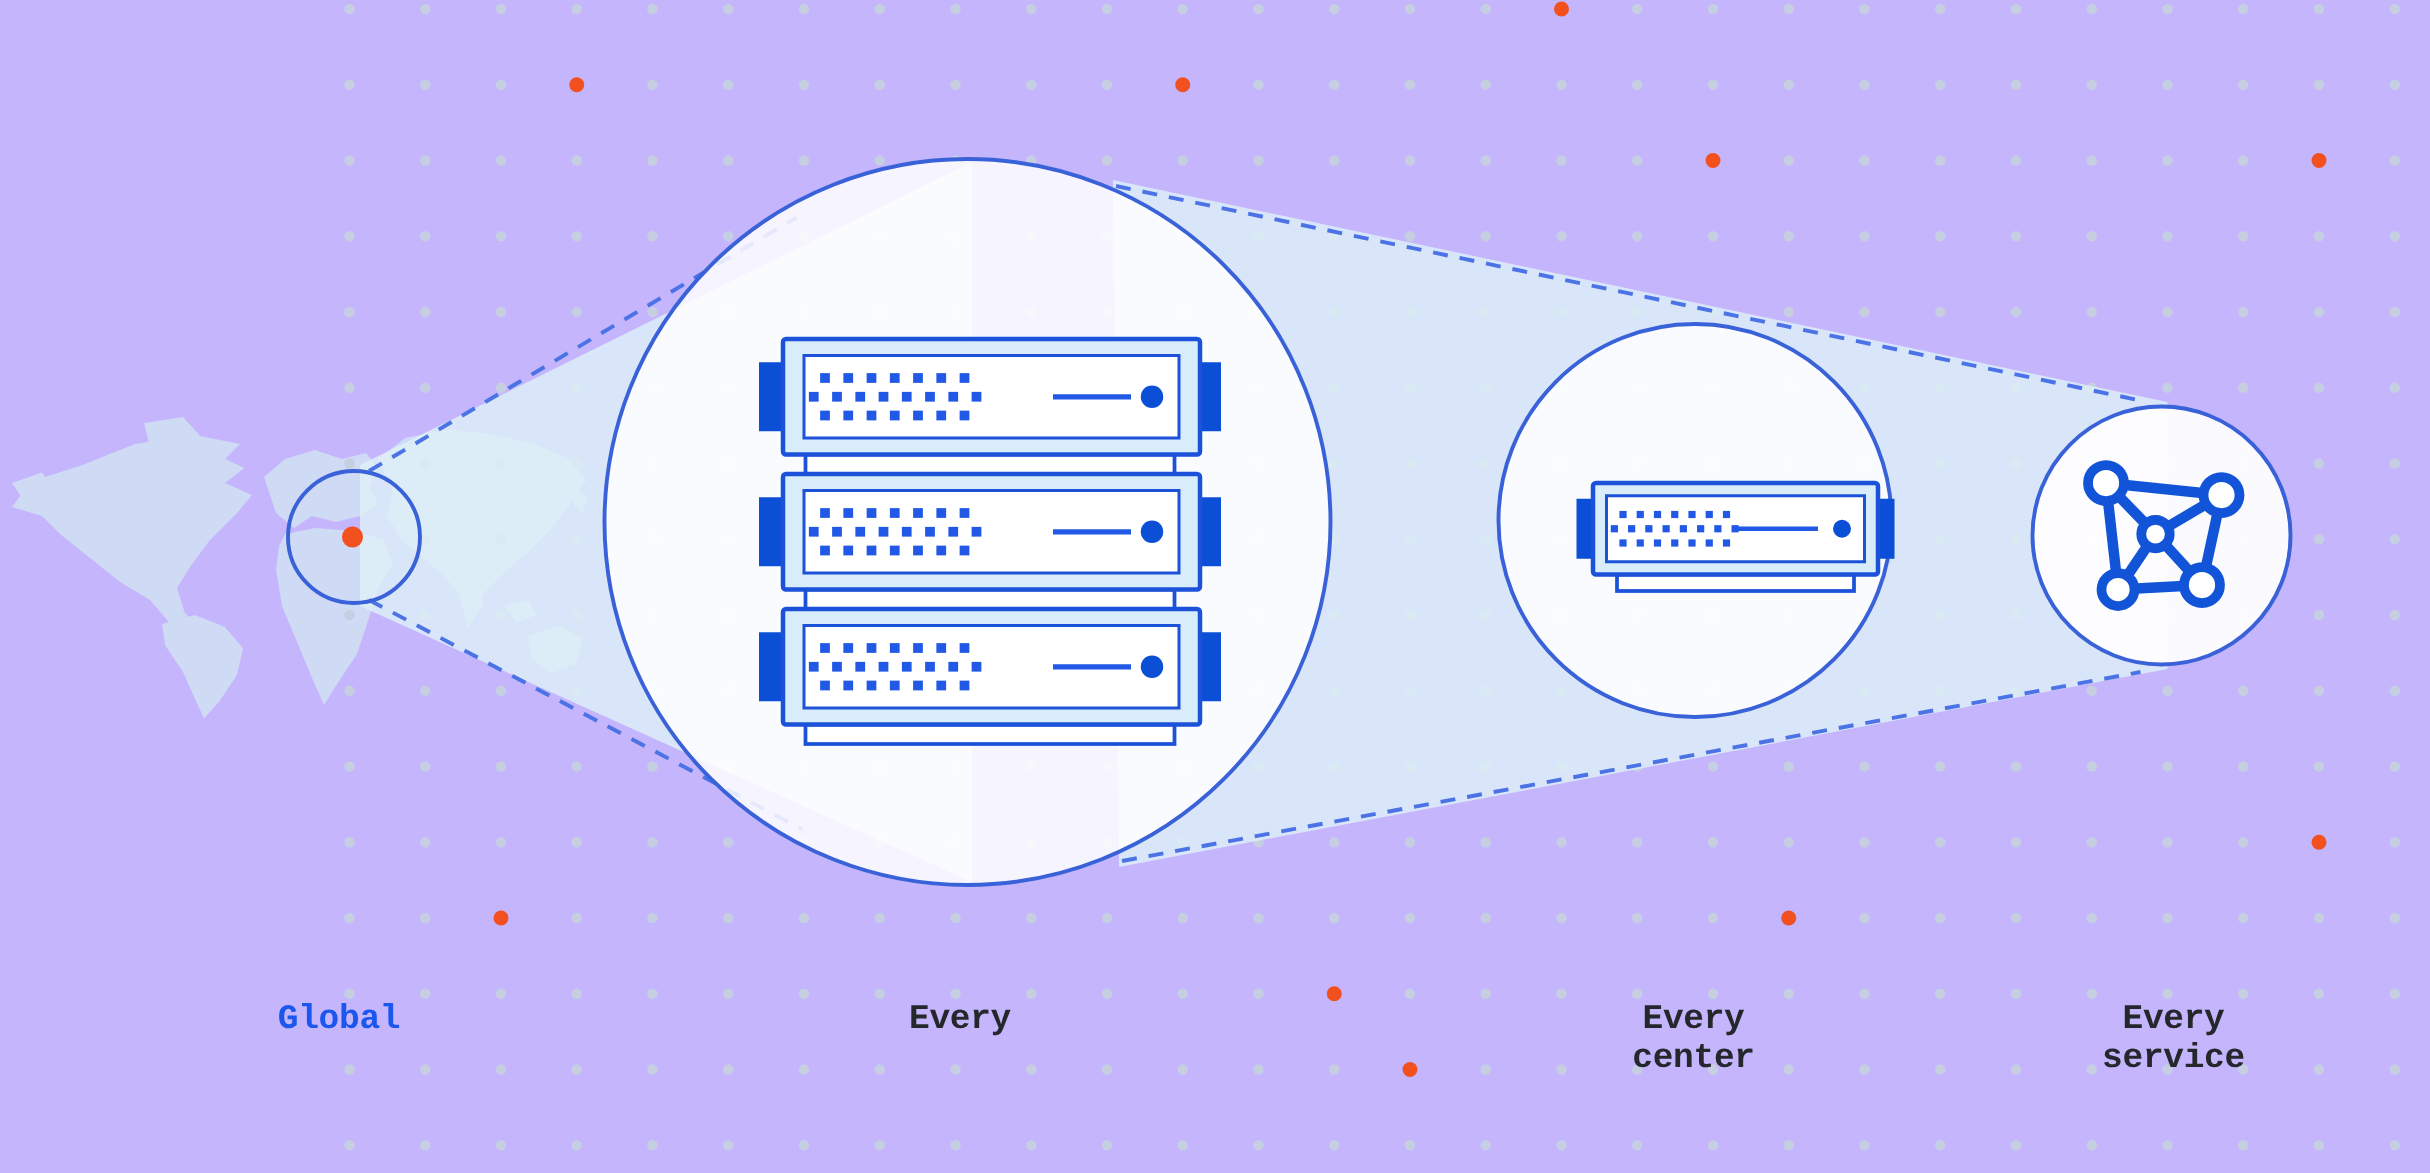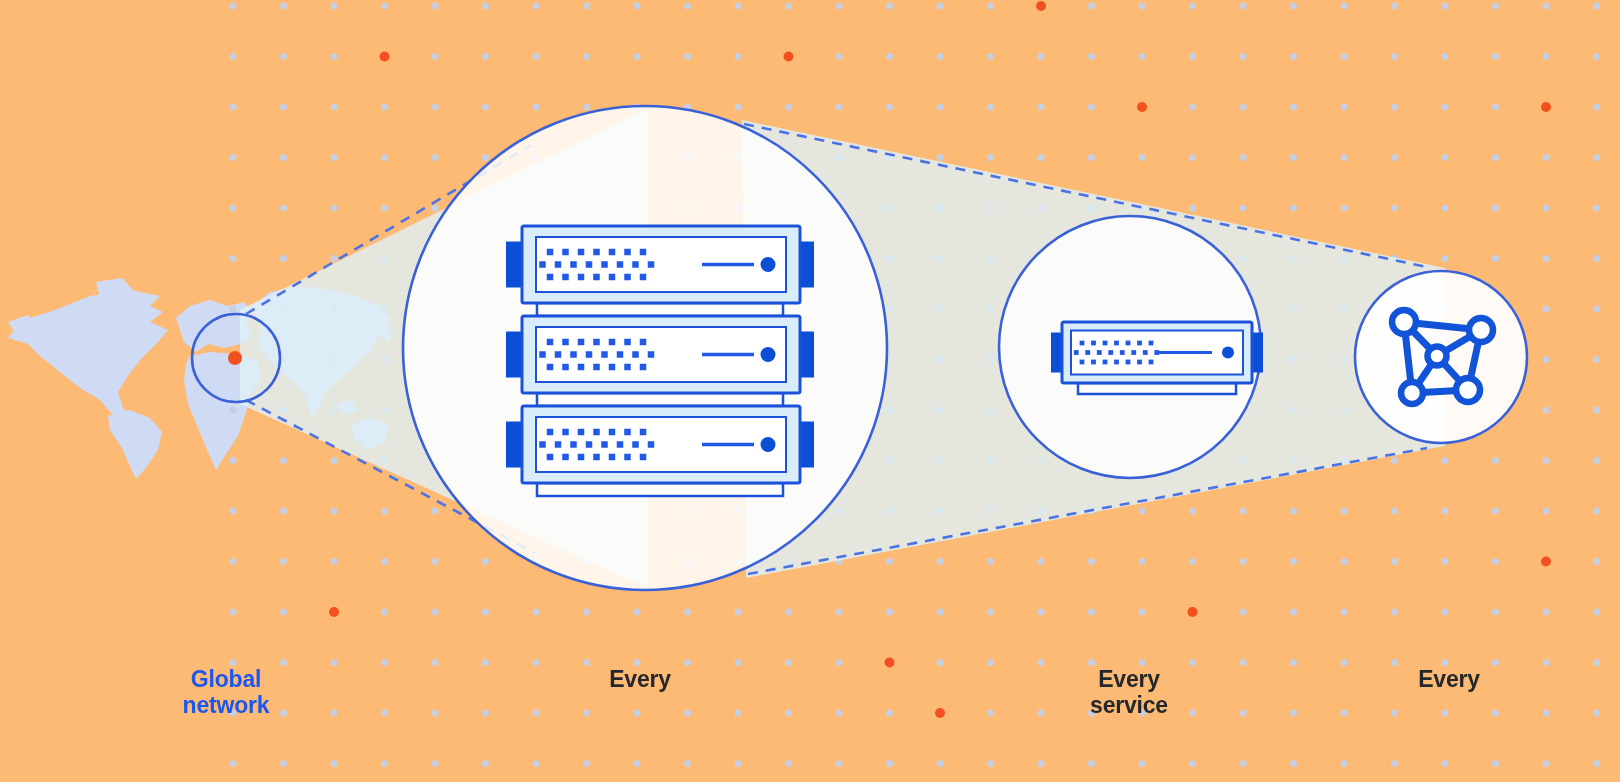--- a/index.html
+++ b/index.html
@@ -1,18 +1,18 @@
 <!DOCTYPE html>
 <html style="--accent-blue: #1B57EE; --label-dark: #24282D; --line: #3A62D8; --dash: #4C73E6; --server-border: #1B52D9; --server-fill: #D8EDF9; --server-dark: #0B4FD7; --server-detail: #2158E5; --beam: #DEF1F8; --map: #CFDAF5; --dot-gray: #C6CEE2; --dot-orange: #F2511F; --icon: #1254D8;"><head>
 <meta charset="utf-8">
 <style>
   html,body{margin:0;padding:0;background:#fff;}
   .stage{
-    position:relative;width:1620px;height:782px;overflow:hidden;background:#fdba74;
-    font-family:Liberation Sans, sans-serif;
+    position:relative;width:1620px;height:782px;overflow:hidden;background:#c4b5fd;
+    font-family:Liberation Mono, monospace;
   }
   svg{position:absolute;left:0;top:0;}
   .map-land{fill:var(--map);}
   .beam{fill:var(--beam);opacity:.8;}
   .dash{stroke:var(--dash);stroke-width:2.6;fill:none;stroke-dasharray:10 8;}
   .zoom-circle{stroke:var(--line);stroke-width:2.6;}
   .fill-big{fill:rgba(255,255,255,.85);}
   .fill-mid{fill:rgba(255,255,255,.85);}
   .fill-small{fill:rgba(255,255,255,.93);}
   .no-fill{fill:none;}
@@ -649,25 +649,25 @@
       <circle class="mesh-node" cx="1468" cy="390" r="12"></circle>
       <circle class="mesh-node" cx="1412" cy="393" r="11"></circle>
       <circle class="mesh-node" cx="1437" cy="356" r="9.5"></circle>
     </g>
 
     <circle id="map-marker" cx="235" cy="358" r="7" fill="#F2511F"></circle>
   </svg>
 
   <div class="caption blue" style="left:106px;top:666px;">
     <span class="cap-line">Global</span>
-    <span class="cap-line">network</span>
   </div>
   <div class="caption" style="left:520px;top:666px;">
     <span class="cap-line">Every</span>
   </div>
   <div class="caption" style="left:1009px;top:666px;">
     <span class="cap-line">Every</span>
-    <span class="cap-line">service</span>
+    <span class="cap-line">center</span>
   </div>
   <div class="caption" style="left:1329px;top:666px;">
     <span class="cap-line">Every</span>
+    <span class="cap-line">service</span>
   </div>
 </div>
 
 </body></html>

